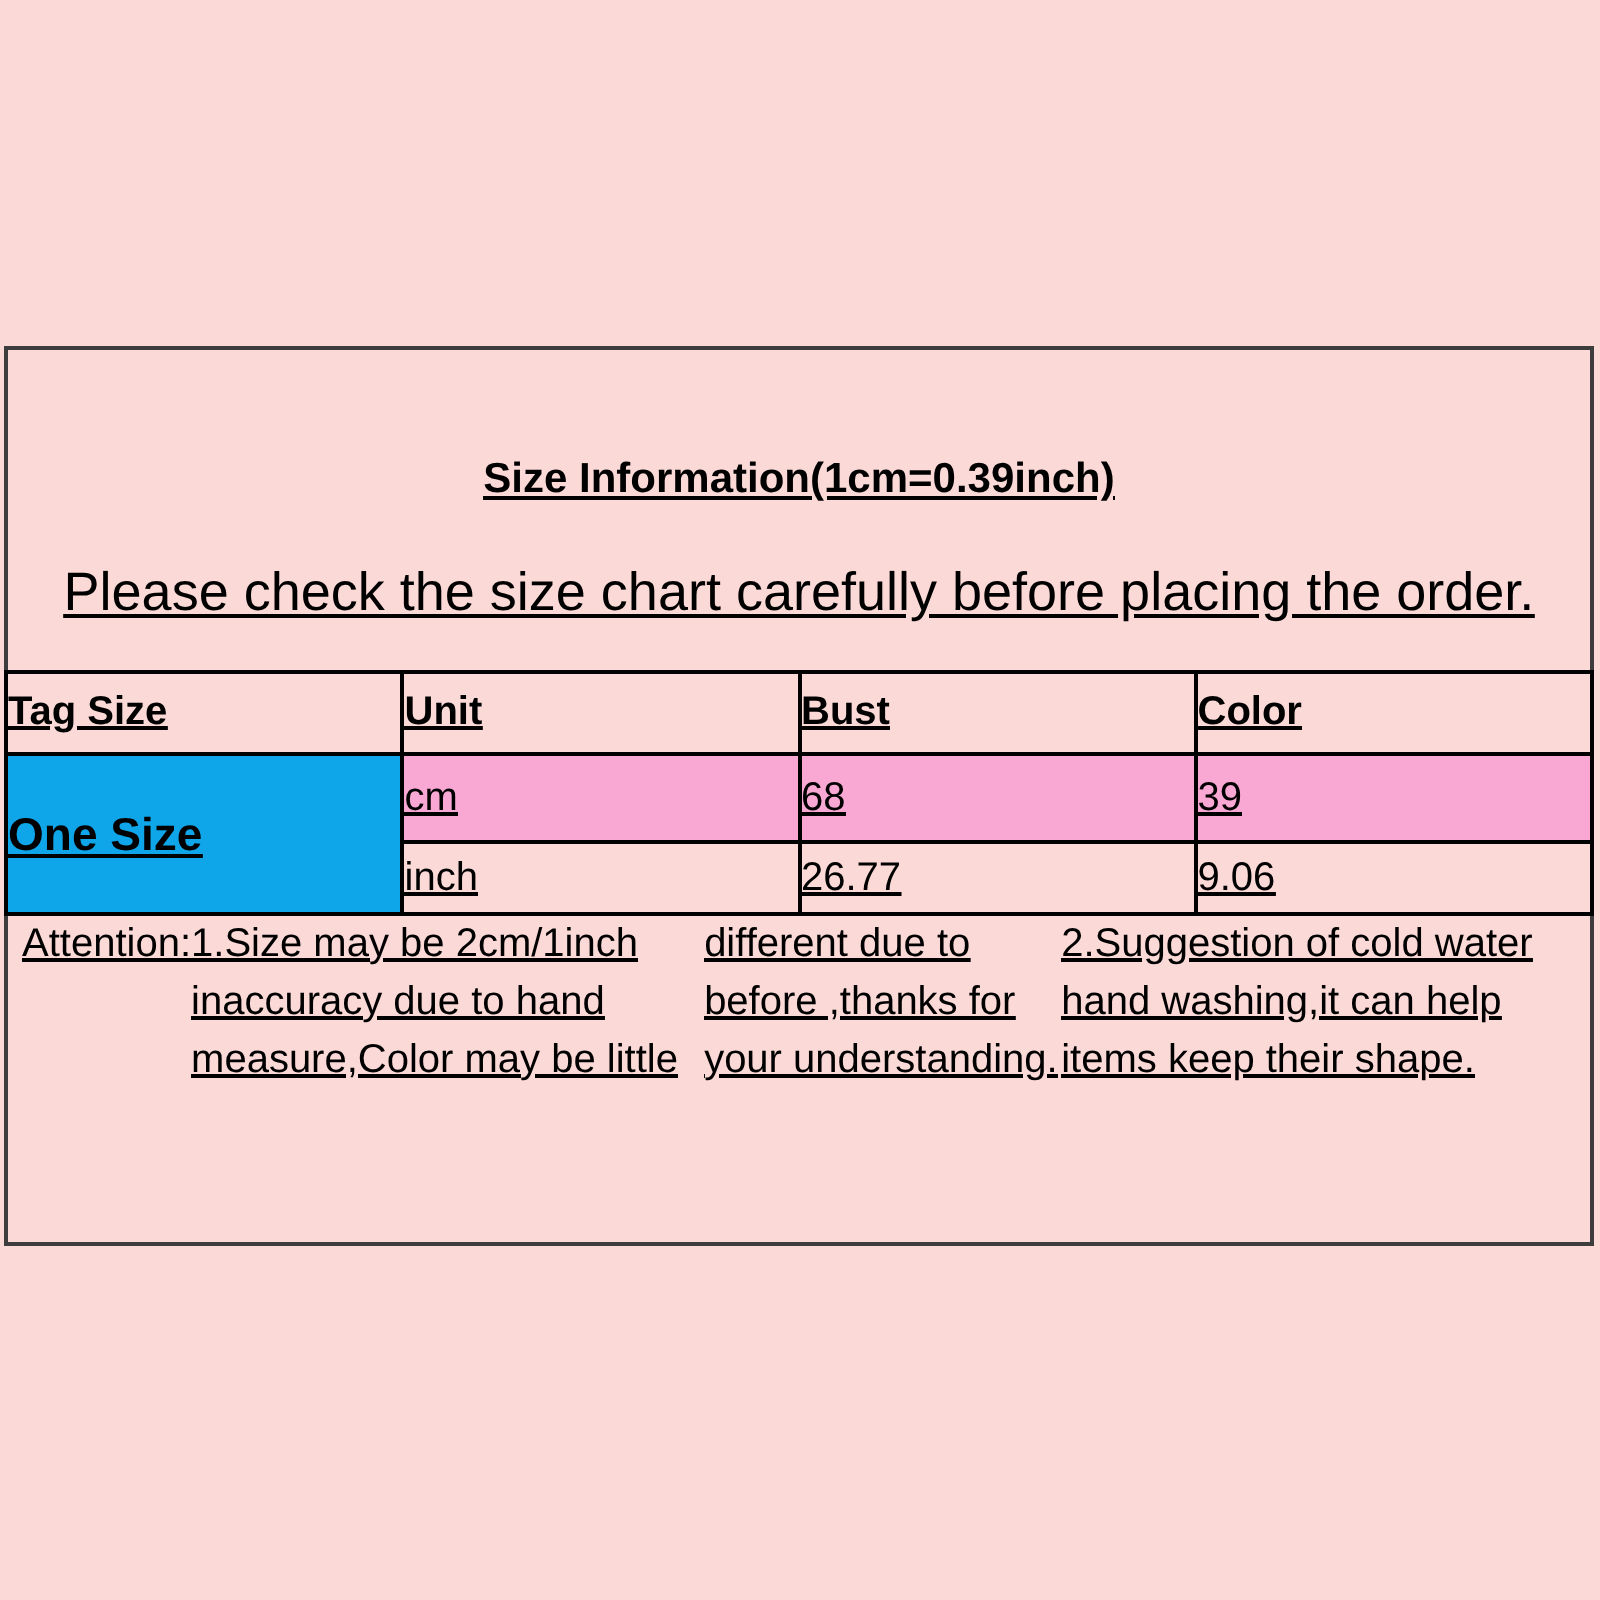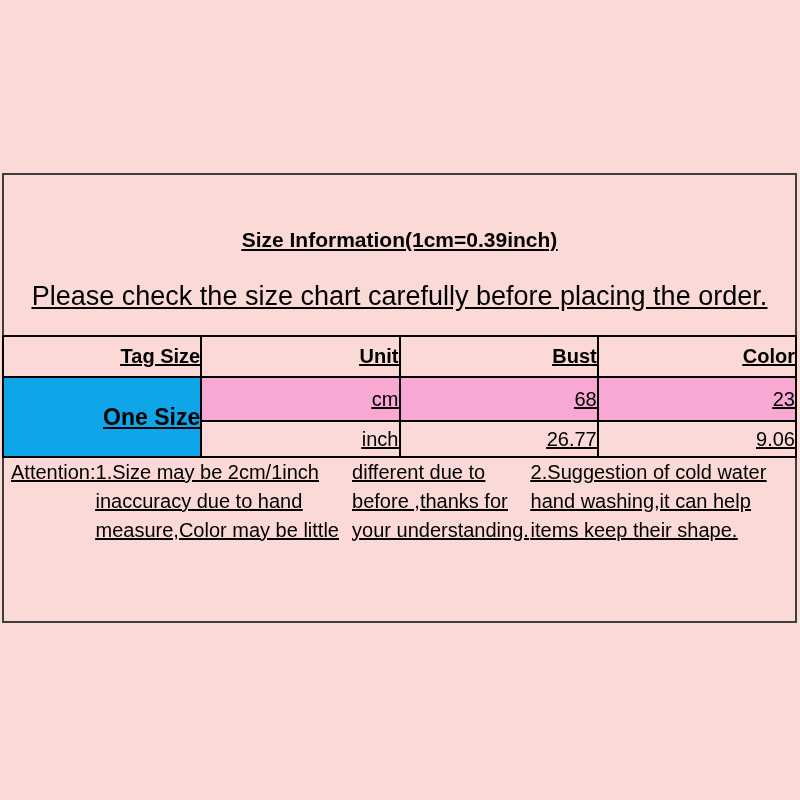--- a/index.html
+++ b/index.html
@@ -49,21 +49,21 @@
   table.size-table {
     flex: none;
     width: calc(100% + 4px);
     margin-left: -2px;
     height: 123px;
     border-collapse: collapse;
     table-layout: fixed;
   }
   .size-table th, .size-table td {
     border: 2px solid #000;
-    text-align: right;
+    text-align: left;
     vertical-align: middle;
     padding: 0;
   }
   .size-table th {
     font-size: 20px;
     font-weight: bold;
     height: 41px;
     background: #FAD9D6;
   }
   .size-table td {
@@ -106,21 +106,21 @@
           <th>Unit</th>
           <th>Bust</th>
           <th>Color</th>
         </tr>
       </thead>
       <tbody>
         <tr class="row-white">
           <td class="tag-cell" rowspan="2">One Size</td>
           <td>cm</td>
           <td>68</td>
-          <td>23</td>
+          <td>39</td>
         </tr>
         <tr class="row-pink">
           <td>inch</td>
           <td>26.77</td>
           <td>9.06</td>
         </tr>
       </tbody>
     </table>
 
     <div class="attention">

